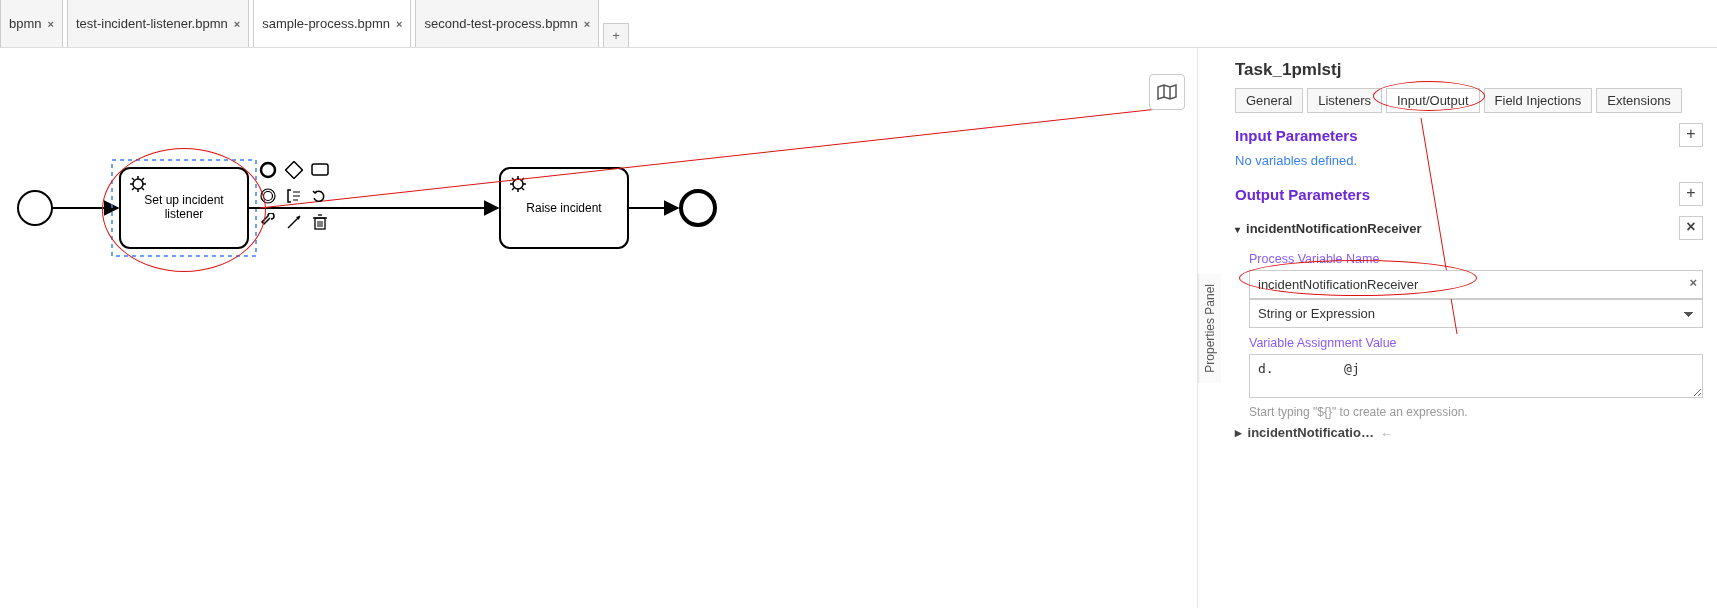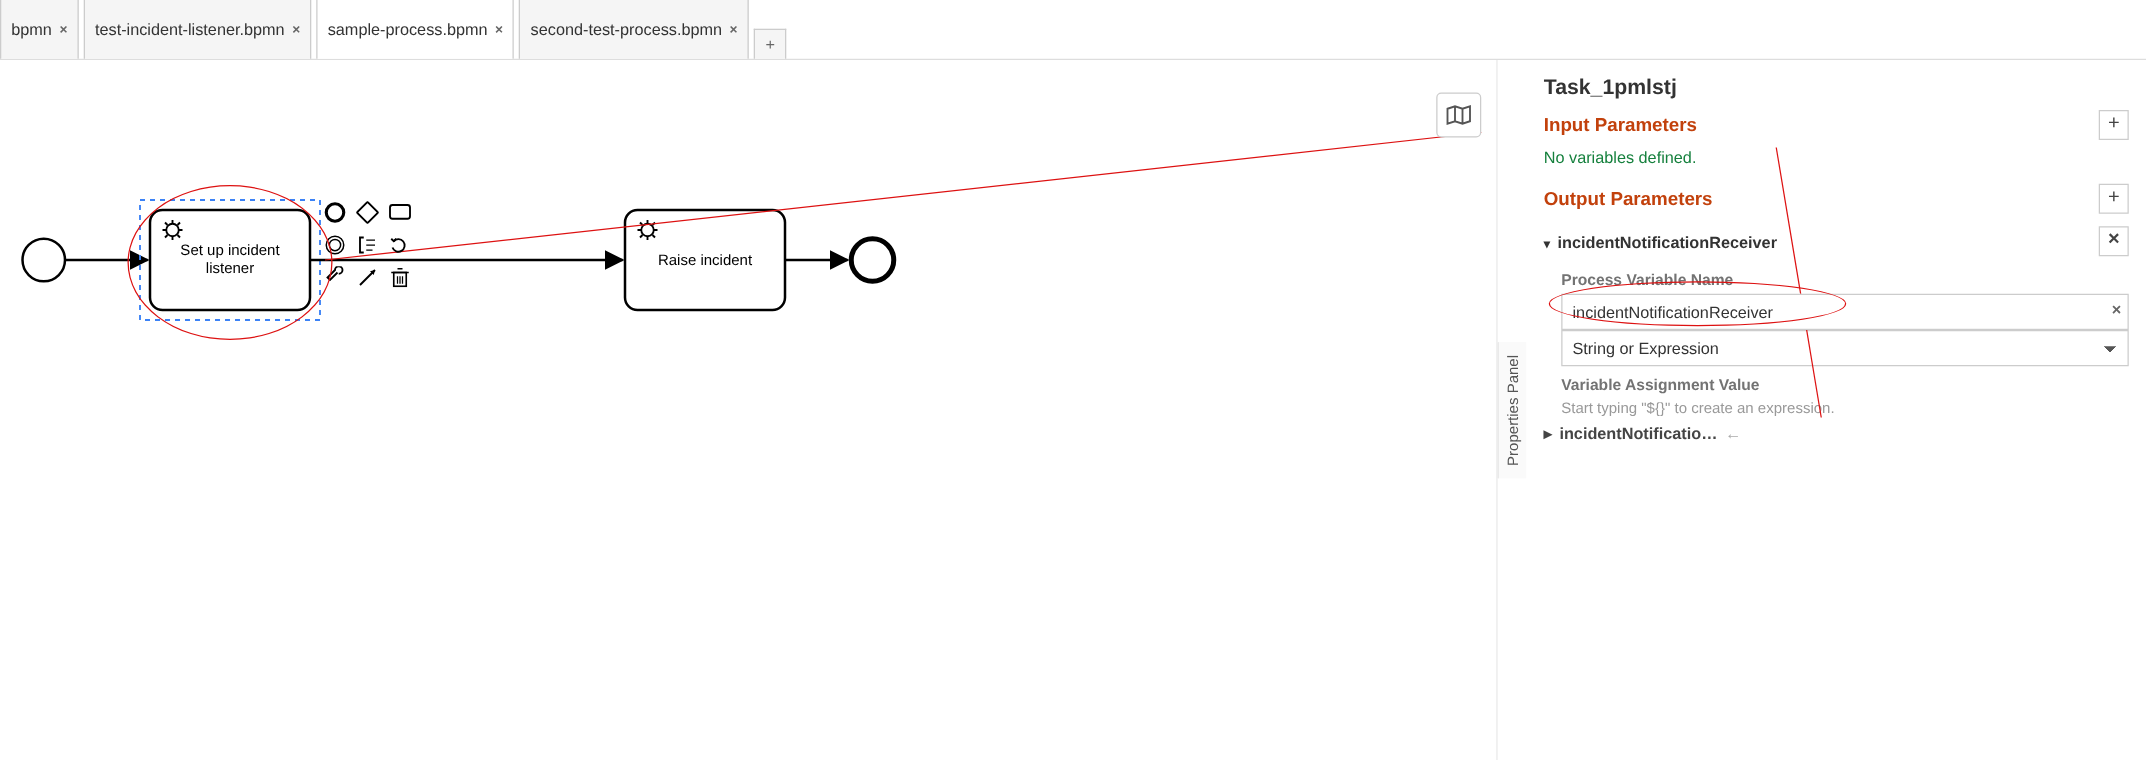--- a/index.html
+++ b/index.html
@@ -19,28 +19,28 @@
   .right-col { width:520px; display:flex; border-left:1px solid #e5e5e5; }
   .vtab { writing-mode: vertical-rl; transform: rotate(180deg); padding:10px 4px; font-size:12px; color:#555; background:#fafafa; border-right:1px solid #e5e5e5; text-align:center; cursor:pointer; align-self:center; }
   .panel { flex:1; padding:12px 14px; overflow:auto; }
   .panel h2 { margin:0 0 8px 0; font-size:17px; font-weight:700; }
 
   .prop-tabs { display:flex; gap:4px; margin-bottom:10px; }
   .prop-tab { border:1px solid #ccc; padding:4px 10px; font-size:13px; background:#f7f7f7; cursor:pointer; }
   .prop-tab.active { background:#fff; }
 
   .section-head { display:flex; align-items:center; justify-content:space-between; margin:8px 0 6px 0; }
-  .section-head h3 { margin:0; font-size:15px; font-weight:700; color:#c2410c; }
+  .section-head h3 { margin:0; font-size:15px; font-weight:700; color:#6d28d9; }
   .sq-btn { width:24px; height:24px; border:1px solid #ccc; background:#fff; font-size:16px; line-height:20px; text-align:center; cursor:pointer; color:#444; }
-  .muted { color:#15803d; margin-bottom:14px; }
+  .muted { color:#3b82f6; margin-bottom:14px; }
 
   .param-row { display:flex; align-items:center; justify-content:space-between; padding:4px 0; font-weight:700; color:#333; }
   .param-row .chev { margin-right:6px; font-size:10px; }
   .param-collapsed { color:#444; font-weight:700; padding:6px 0; display:flex; align-items:center; gap:6px; }
-  .field-label { font-size:12.5px; color:#737373; margin:8px 0 4px 0; font-weight:700; }
+  .field-label { font-size:12.5px; color:#8b5cf6; margin:8px 0 4px 0; font-weight:400; }
   .field-wrap { position:relative; }
   .text-input, .select-input, .ta-input {
     width:100%; border:1px solid #ccc; padding:6px 28px 6px 8px; font-size:13px; background:#fff; color:#333;
   }
   .select-input { padding-right:24px; appearance:none; background-image: linear-gradient(45deg, transparent 50%, #555 50%), linear-gradient(135deg, #555 50%, transparent 50%); background-position: calc(100% - 14px) 12px, calc(100% - 9px) 12px; background-size:5px 5px,5px 5px; background-repeat:no-repeat; }
   .ta-input { min-height:30px; resize:vertical; }
   .clear-x { position:absolute; right:6px; top:5px; cursor:pointer; color:#666; font-weight:bold; }
   .hint { font-size:12px; color:#999; margin-top:4px; }
 
   
@@ -211,20 +211,30 @@
           <path d="M2 4 l6 -2 l6 2 l6 -2 v12 l-6 2 l-6 -2 l-6 2 z M8 2 v12 M14 4 v12" fill="none" stroke="#555" stroke-width="1.5"></path>
         </svg>
     </div>
   </div>
 
   <div class="right-col">
     <div class="vtab">Properties Panel</div>
     <div class="panel" style="position:relative;">
       <h2>Task_1pmlstj</h2>
 
+      <div class="prop-tabs">
+        <div class="prop-tab">General</div>
+        <div class="prop-tab">Listeners</div>
+        <div class="prop-tab active" style="position:relative;">
+          <span>Input/Output</span>
+          <div class="anno" style="left:-14px; top:-8px; width:112px; height:30px; transform:none;"></div>
+        </div>
+        <div class="prop-tab">Field Injections</div>
+        <div class="prop-tab">Extensions</div>
+      </div>
 
       <svg style="position:absolute; left:0; top:0; width:100%; height:100%; pointer-events:none;">
         <line x1="200" y1="70" x2="236" y2="286" stroke="#d11" stroke-width="1"></line>
       </svg>
 
       <div class="section-head">
         <h3>Input Parameters</h3>
         <div class="sq-btn">+</div>
       </div>
       <div class="muted">No variables defined.</div>
@@ -245,20 +255,21 @@
           <input class="text-input" value="incidentNotificationReceiver" style="">
           <span class="clear-x">×</span>
           <div class="anno" style="left:-10px; top:-10px; width:238px; height:36px;"></div>
         </div>
 
         <select class="select-input">
           <option>String or Expression</option>
         </select>
 
         <div class="field-label">Variable Assignment Value</div>
+        <textarea class="ta-input" style="">d.         @j</textarea>
         <div class="hint">Start typing "${}" to create an expression.</div>
       </div>
 
       <div class="param-collapsed">
         <span>▸</span>
         <span>incidentNotificatio…</span>
         <span style="color:#aaa;">←</span>
       </div>
     </div>
   </div>

